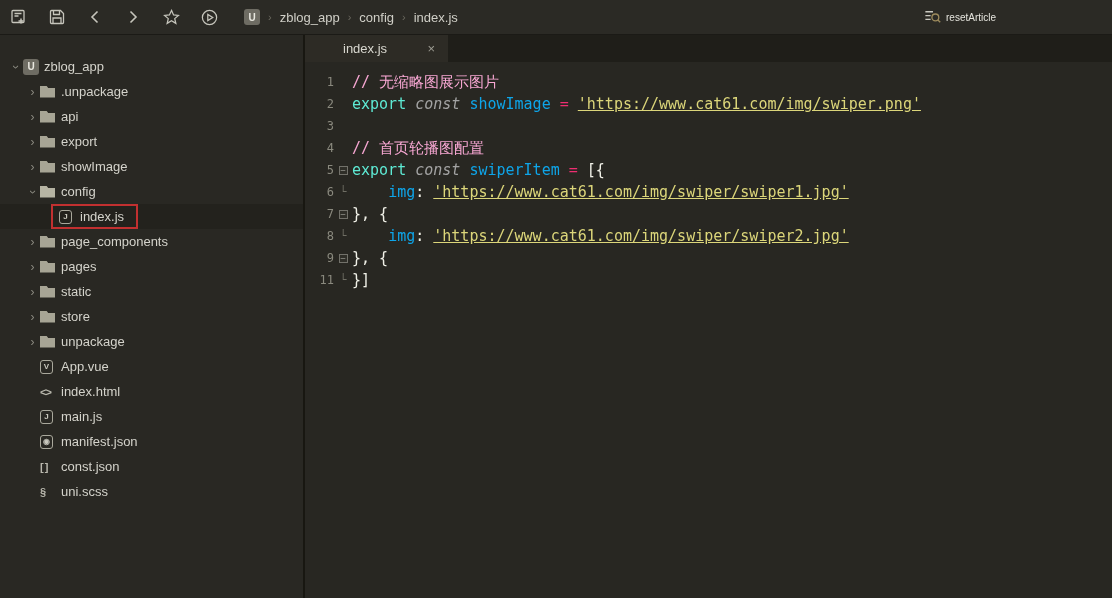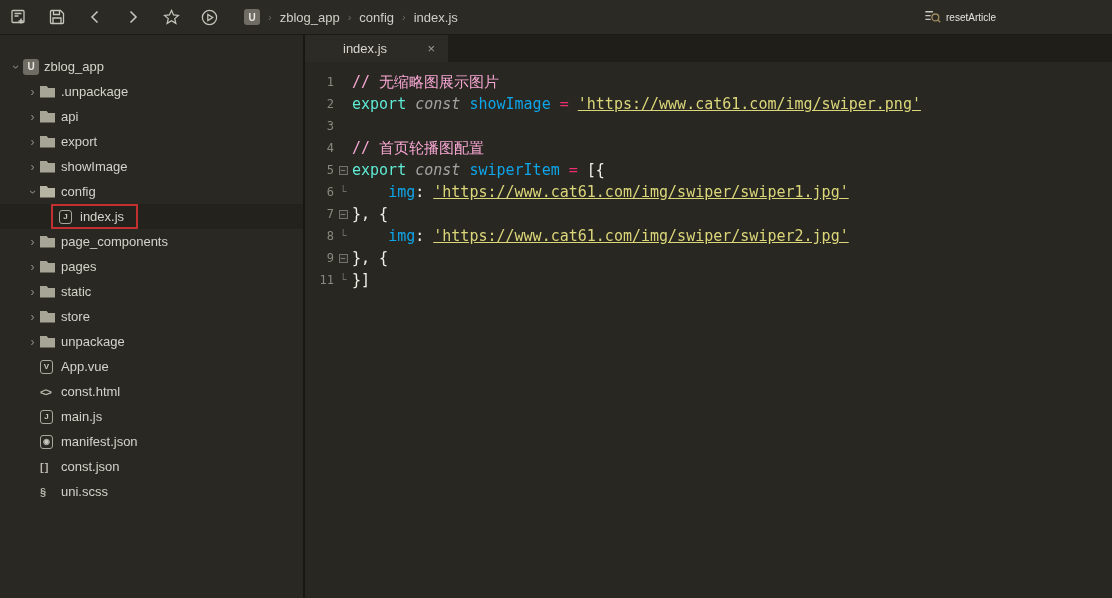--- a/index.html
+++ b/index.html
@@ -244,21 +244,21 @@
         <span class="tico">
           <span class="lbox">V</span>
         </span>
         <span class="tlabel">App.vue</span>
       </div>
       <div class="tree-row" style="padding-left: 25px;">
         <span class="exp"></span>
         <span class="tico">
           <span class="ico-txt">&lt;&gt;</span>
         </span>
-        <span class="tlabel">const.html</span>
+        <span class="tlabel">index.html</span>
       </div>
       <div class="tree-row" style="padding-left: 25px;">
         <span class="exp"></span>
         <span class="tico">
           <span class="lbox">J</span>
         </span>
         <span class="tlabel">main.js</span>
       </div>
       <div class="tree-row" style="padding-left: 25px;">
         <span class="exp"></span>

